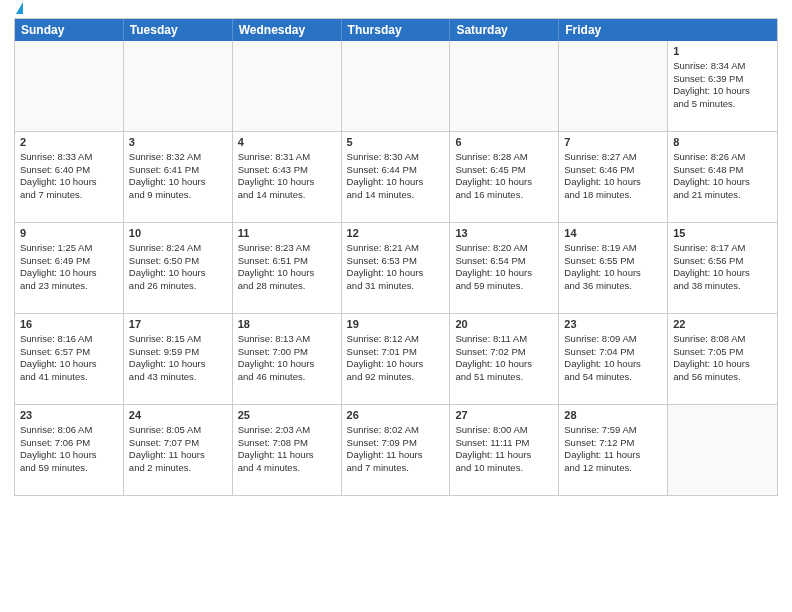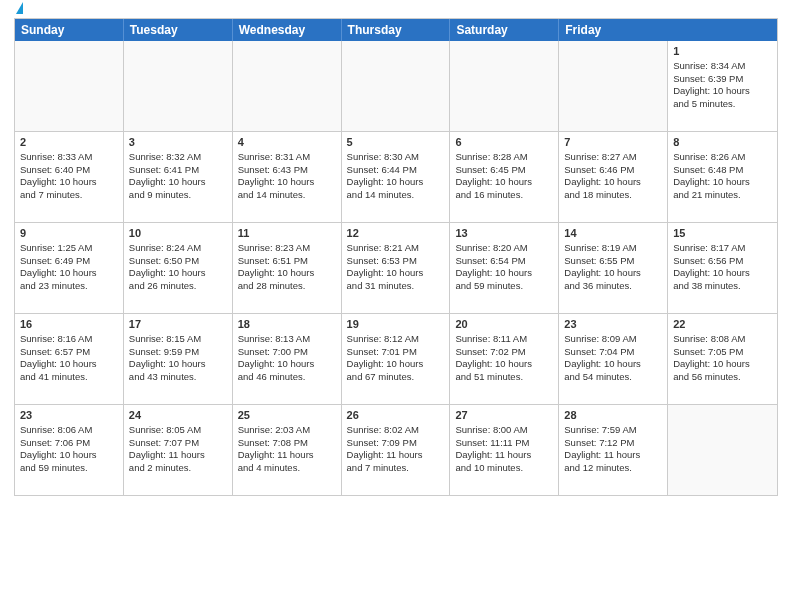--- a/index.html
+++ b/index.html
@@ -268,21 +268,21 @@
             <div>Sunrise: 8:13 AM</div>
             <div>Sunset: 7:00 PM</div>
             <div>Daylight: 10 hours</div>
             <div>and 46 minutes.</div>
           </div>
           <div class="cal-cell">
             <span class="day-num">19</span>
             <div>Sunrise: 8:12 AM</div>
             <div>Sunset: 7:01 PM</div>
             <div>Daylight: 10 hours</div>
-            <div>and 67 minutes.</div>
+            <div>and 92 minutes.</div>
           </div>
           <div class="cal-cell">
             <span class="day-num">20</span>
             <div>Sunrise: 8:11 AM</div>
             <div>Sunset: 7:02 PM</div>
             <div>Daylight: 10 hours</div>
             <div>and 51 minutes.</div>
           </div>
           <div class="cal-cell">
             <span class="day-num">23</span>

